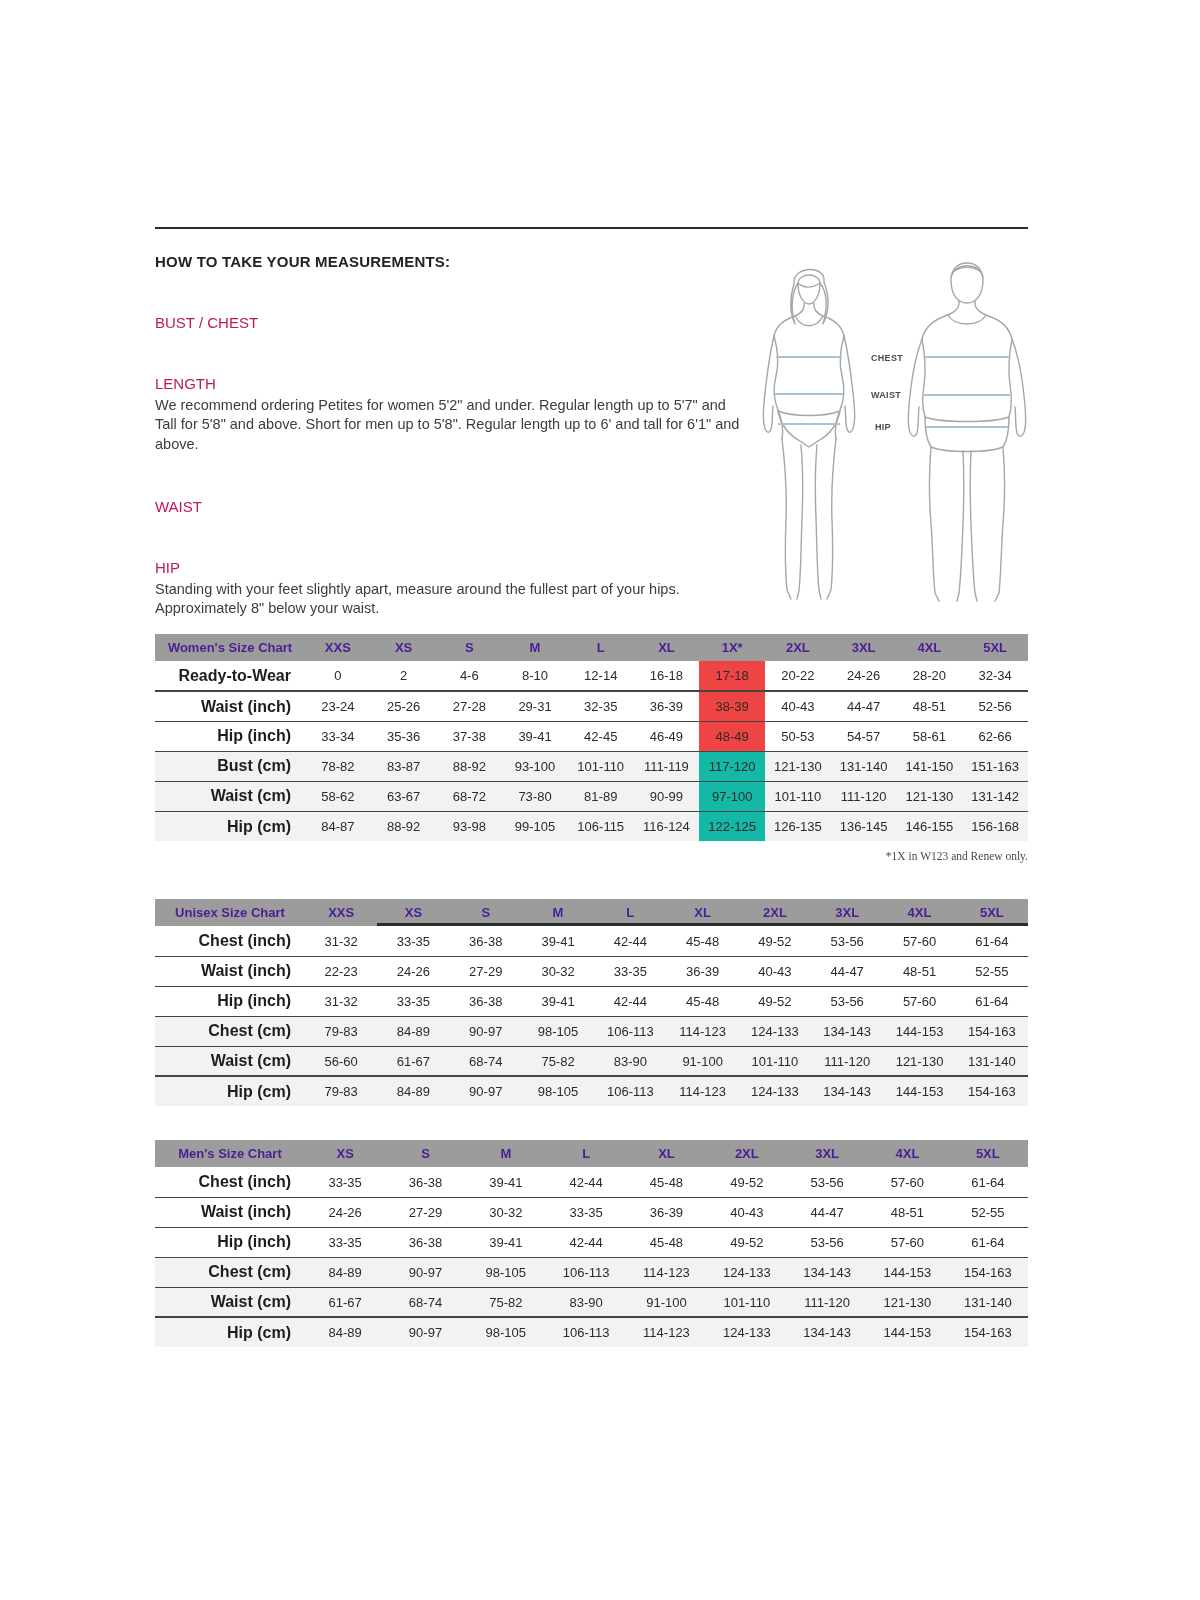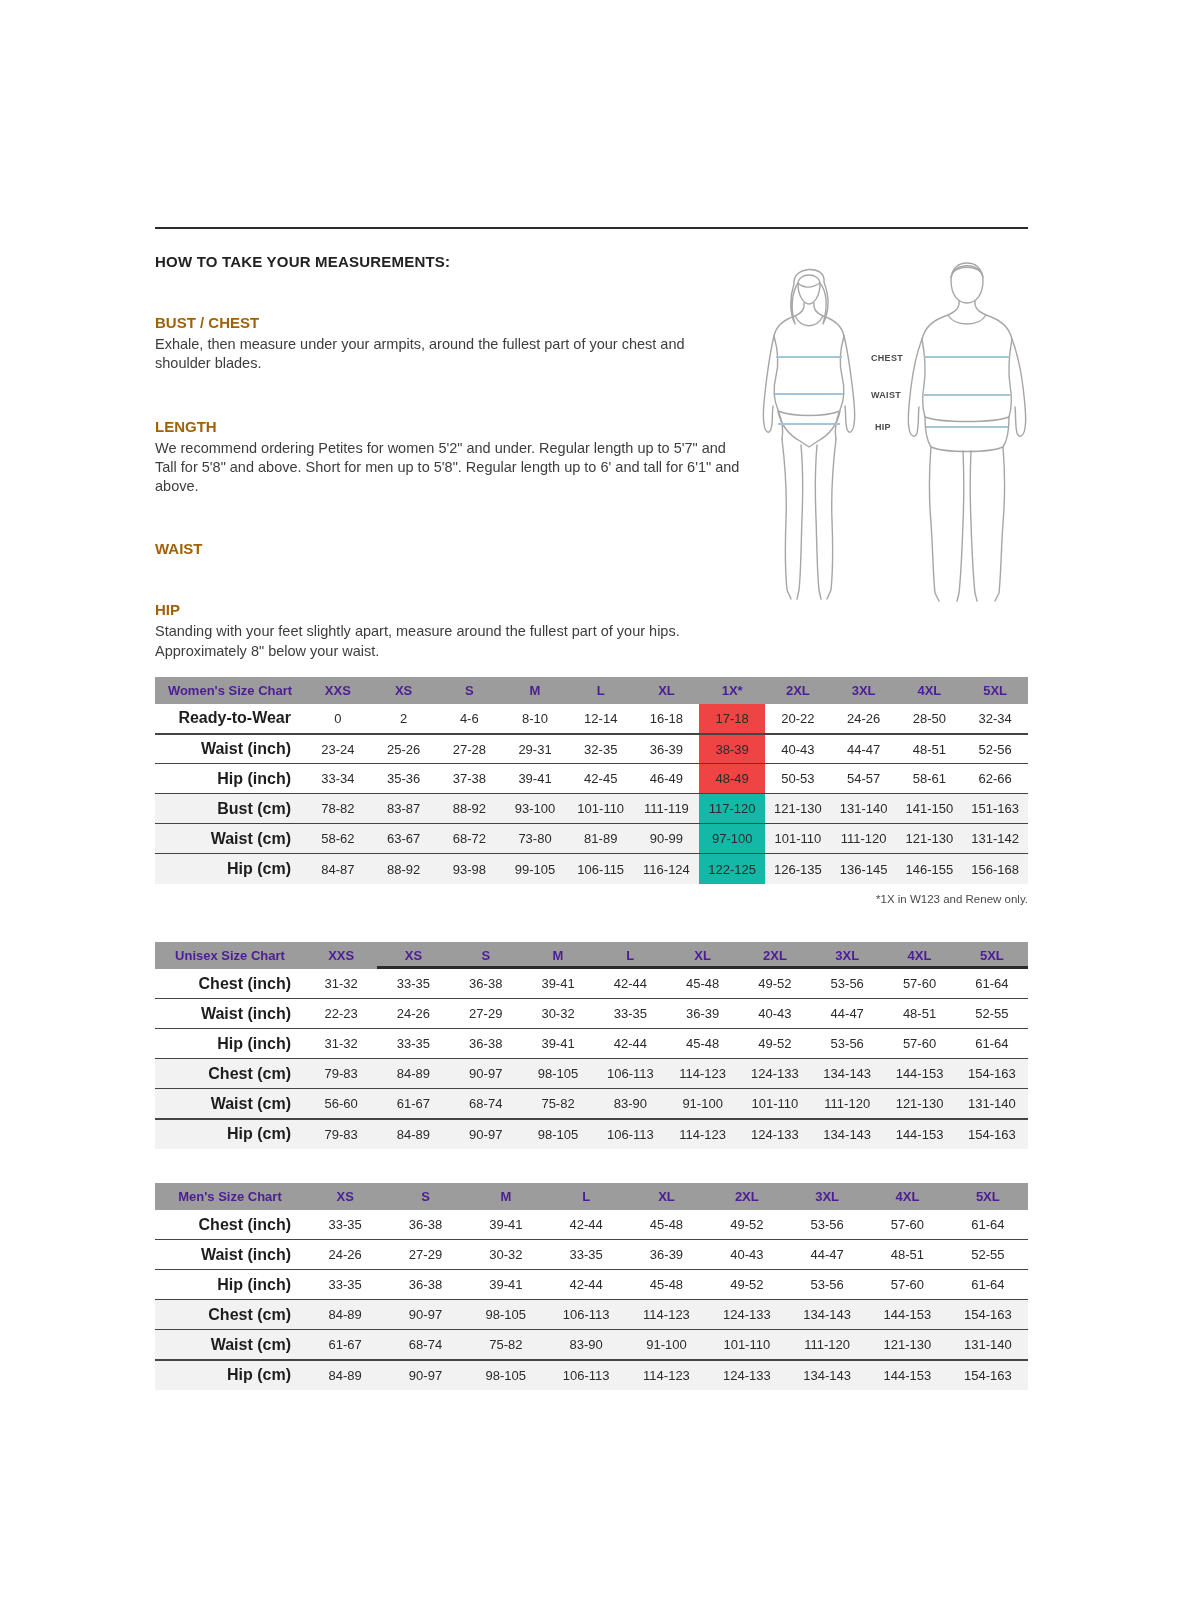--- a/index.html
+++ b/index.html
@@ -11,21 +11,21 @@
   .content { position:absolute; left:155px; top:212px; width:873px; }
 
   .page-title { font-size:40px; font-weight:800; color:#1c1c1c; letter-spacing:-0.5px; }
   .title-rule { border:none; border-top:2px solid #2b2b2b; margin-top:15px; }
 
   .how-heading { margin-top:24px; font-size:15px; font-weight:bold; color:#222; letter-spacing:.2px; }
 
   .measure-flex { display:flex; align-items:flex-start; }
   .measure-text { width:585px; }
   .sec { margin-top:21px; }
-  .sec-title { font-size:15px; font-weight:bold; color:#a16207;margin-top:44px; }
+  .sec-title { font-size:15px; font-weight:normal; color:#be185d;margin-top:44px; }
   .sec-body { font-size:14.5px; line-height:1.33; color:#3d3d3d; margin-top:4px; }
 
   .figures { margin-left:auto; margin-top:-16px; width:283px; }
 
   .table-block { width:873px; }
   .tb-womens { margin-top:16px; }
   .tb-unisex { margin-top:37px; }
   .tb-mens   { margin-top:34px; }
 
   table { border-collapse:collapse; table-layout:fixed; width:873px; }
@@ -44,38 +44,37 @@
 
   
   #table-womens tbody td:nth-child(8) { background:#ef4444; }
   #table-womens tbody tr.shaded td:nth-child(8) { background:#14b8a6; }
   #table-womens tbody tr.row-0 td { border-bottom-width:2px; }
 
   
   #table-unisex thead th:nth-child(n+3) { box-shadow:inset 0 -3px 0 #2b2b2b; }
   #table-unisex tbody tr.row-4 td, #table-mens tbody tr.row-4 td { border-bottom-width:2px; }
 
-  .footnote { text-align:right; font-size:11.5px; color:#4a4a4a; margin-top:9px; }
+  .footnote { text-align:right; font-size:11.5px; color:#4a4a4a; margin-top:9px;font-family:Liberation Serif, serif; }
 
   svg text { font-family:"Liberation Sans", sans-serif; }
 </style>
 </head>
 <body>
 
 <div class="content">
 
   <hr class="title-rule">
 
   <div class="how-heading">HOW TO TAKE YOUR MEASUREMENTS:</div>
 
   <div class="measure-flex">
     <div class="measure-text">
   <div class="sec">
     <div class="sec-title">BUST / CHEST</div>
-    <div class="sec-body">Exhale, then measure under your armpits, around the fullest part of your chest and shoulder blades.</div>
   </div>
 
   <div class="sec">
     <div class="sec-title">LENGTH</div>
     <div class="sec-body">We recommend ordering Petites for women 5'2" and under. Regular length up to 5'7" and Tall for 5'8" and above. Short for men up to 5'8". Regular length up to 6' and tall for 6'1" and above.</div>
   </div>
 
   <div class="sec">
     <div class="sec-title">WAIST</div>
   </div>
@@ -179,21 +178,21 @@
             <td class="row-label">Ready-to-Wear</td>
             <td>0</td>
             <td>2</td>
             <td>4-6</td>
             <td>8-10</td>
             <td>12-14</td>
             <td>16-18</td>
             <td>17-18</td>
             <td>20-22</td>
             <td>24-26</td>
-            <td>28-50</td>
+            <td>28-20</td>
             <td>32-34</td>
           </tr>
           <tr class="row-2">
             <td class="row-label">Waist (inch)</td>
             <td>23-24</td>
             <td>25-26</td>
             <td>27-28</td>
             <td>29-31</td>
             <td>32-35</td>
             <td>36-39</td>

